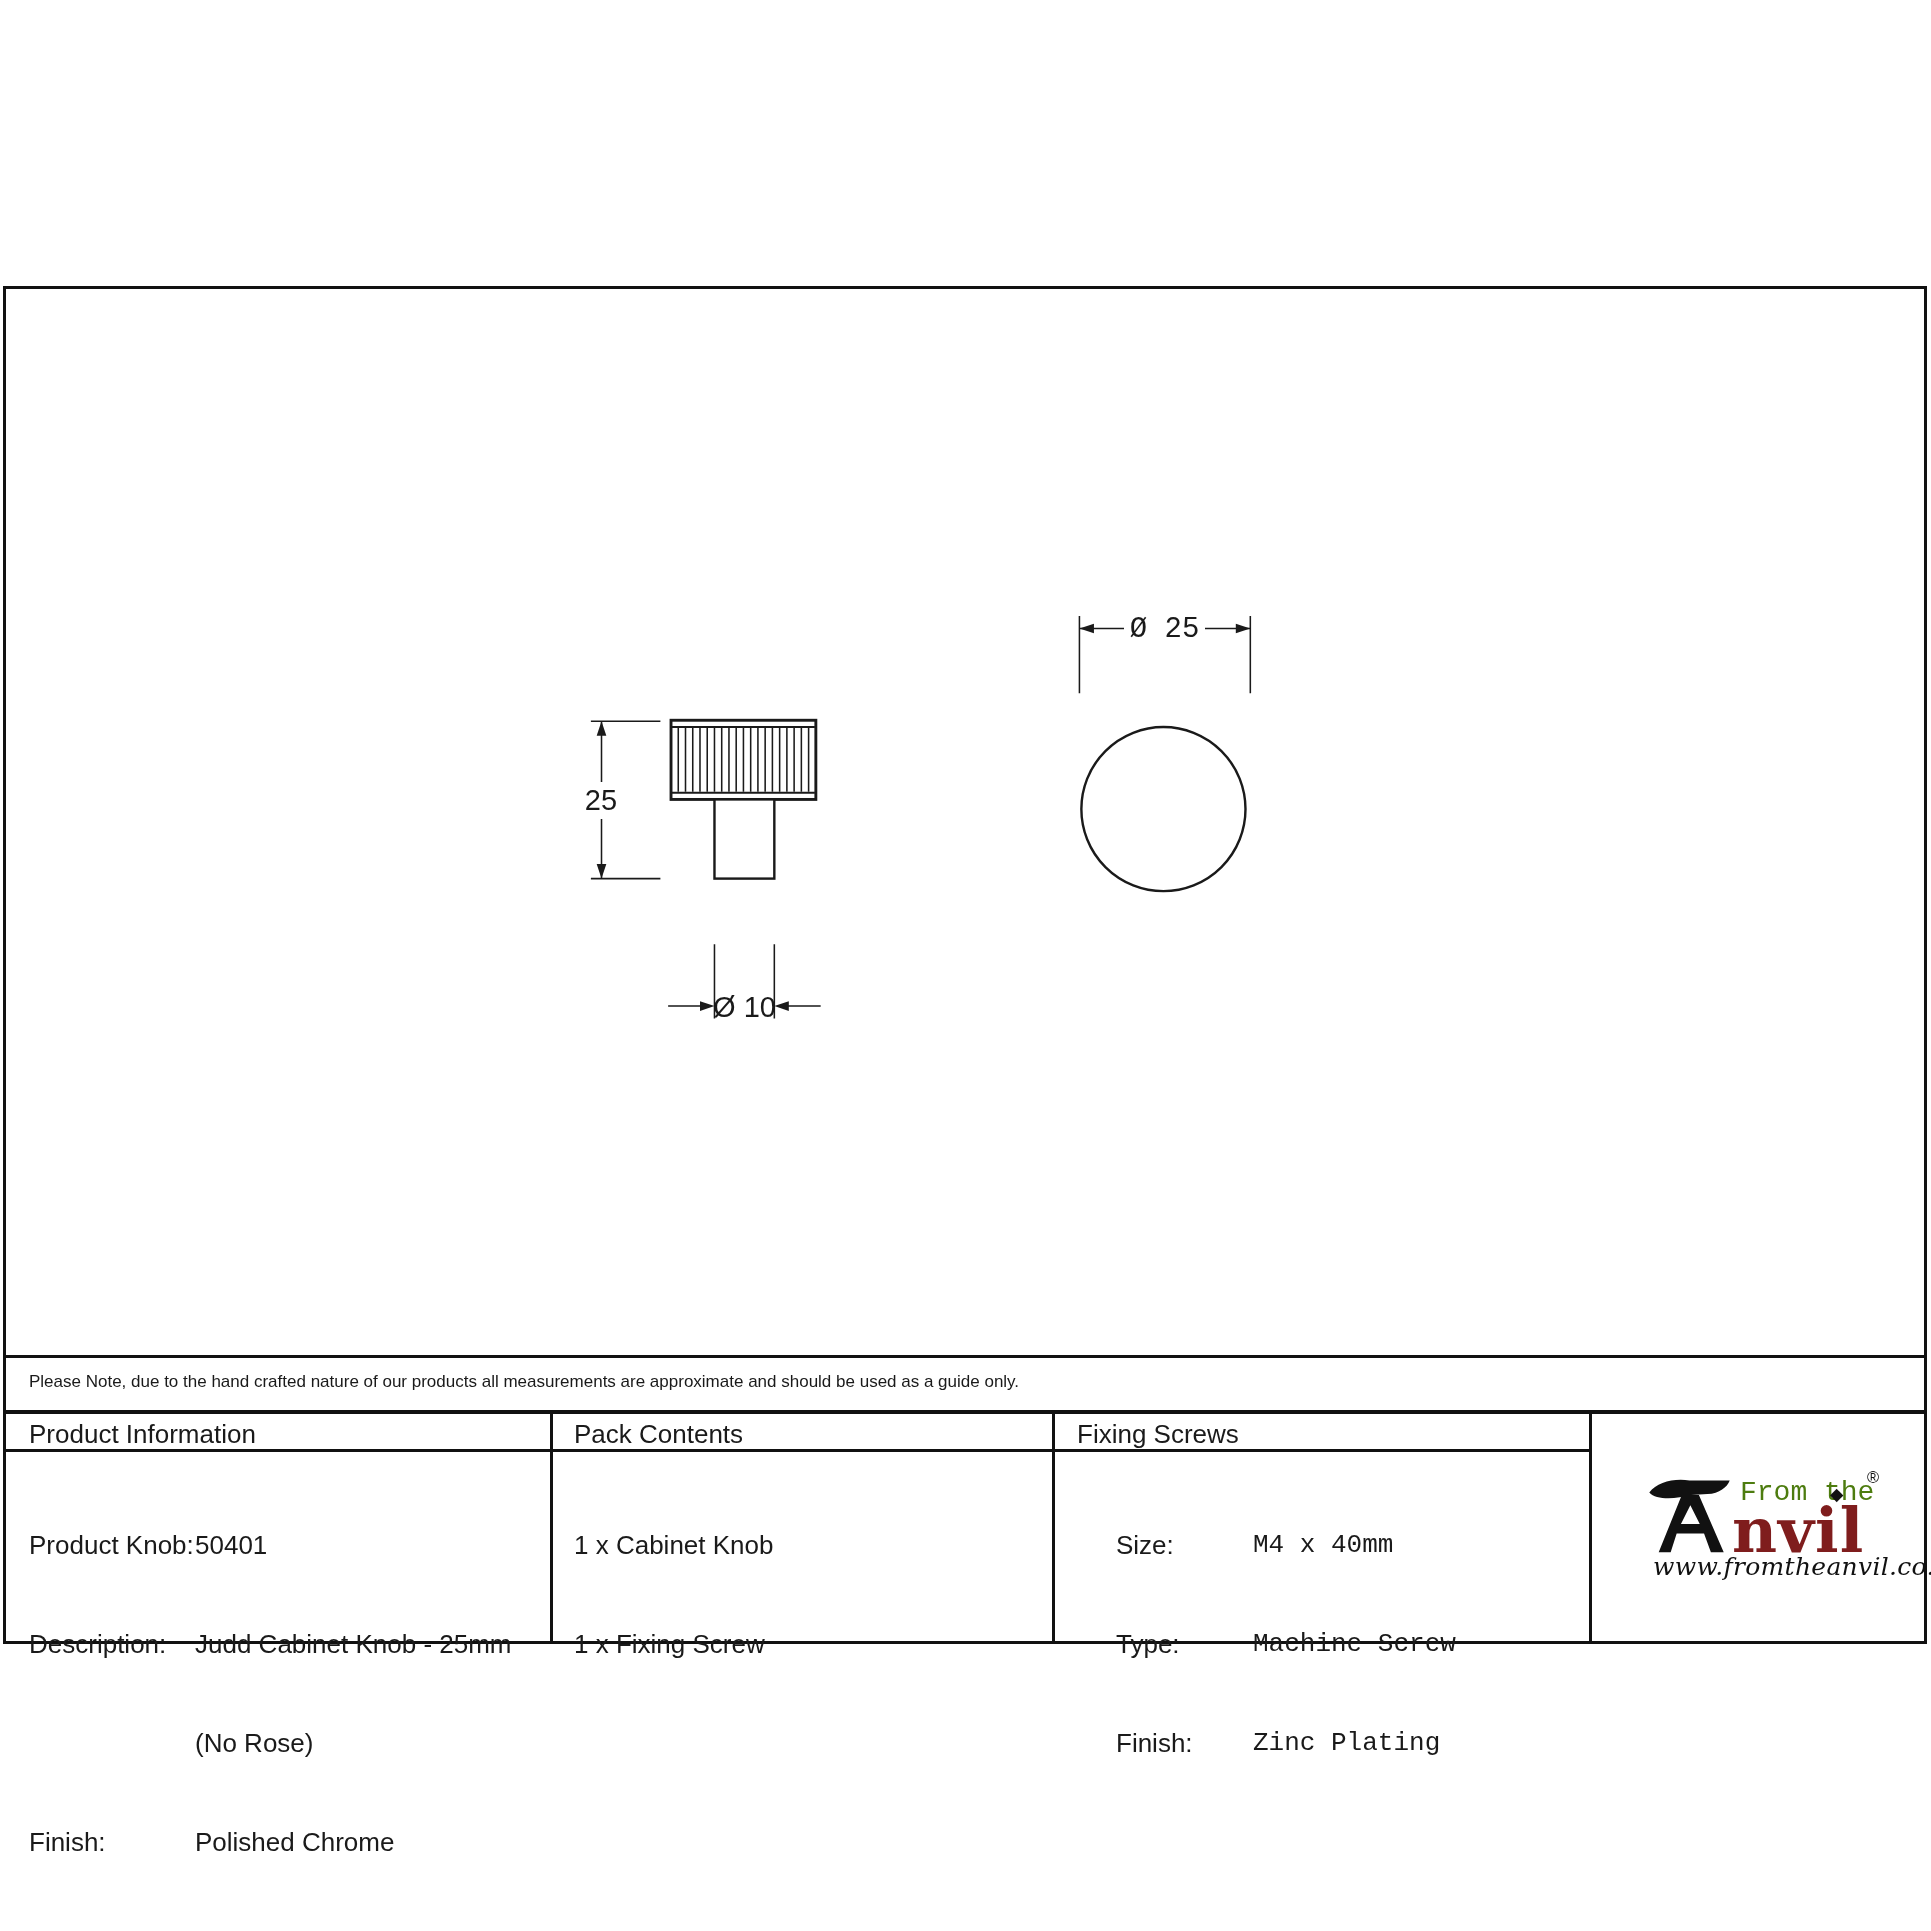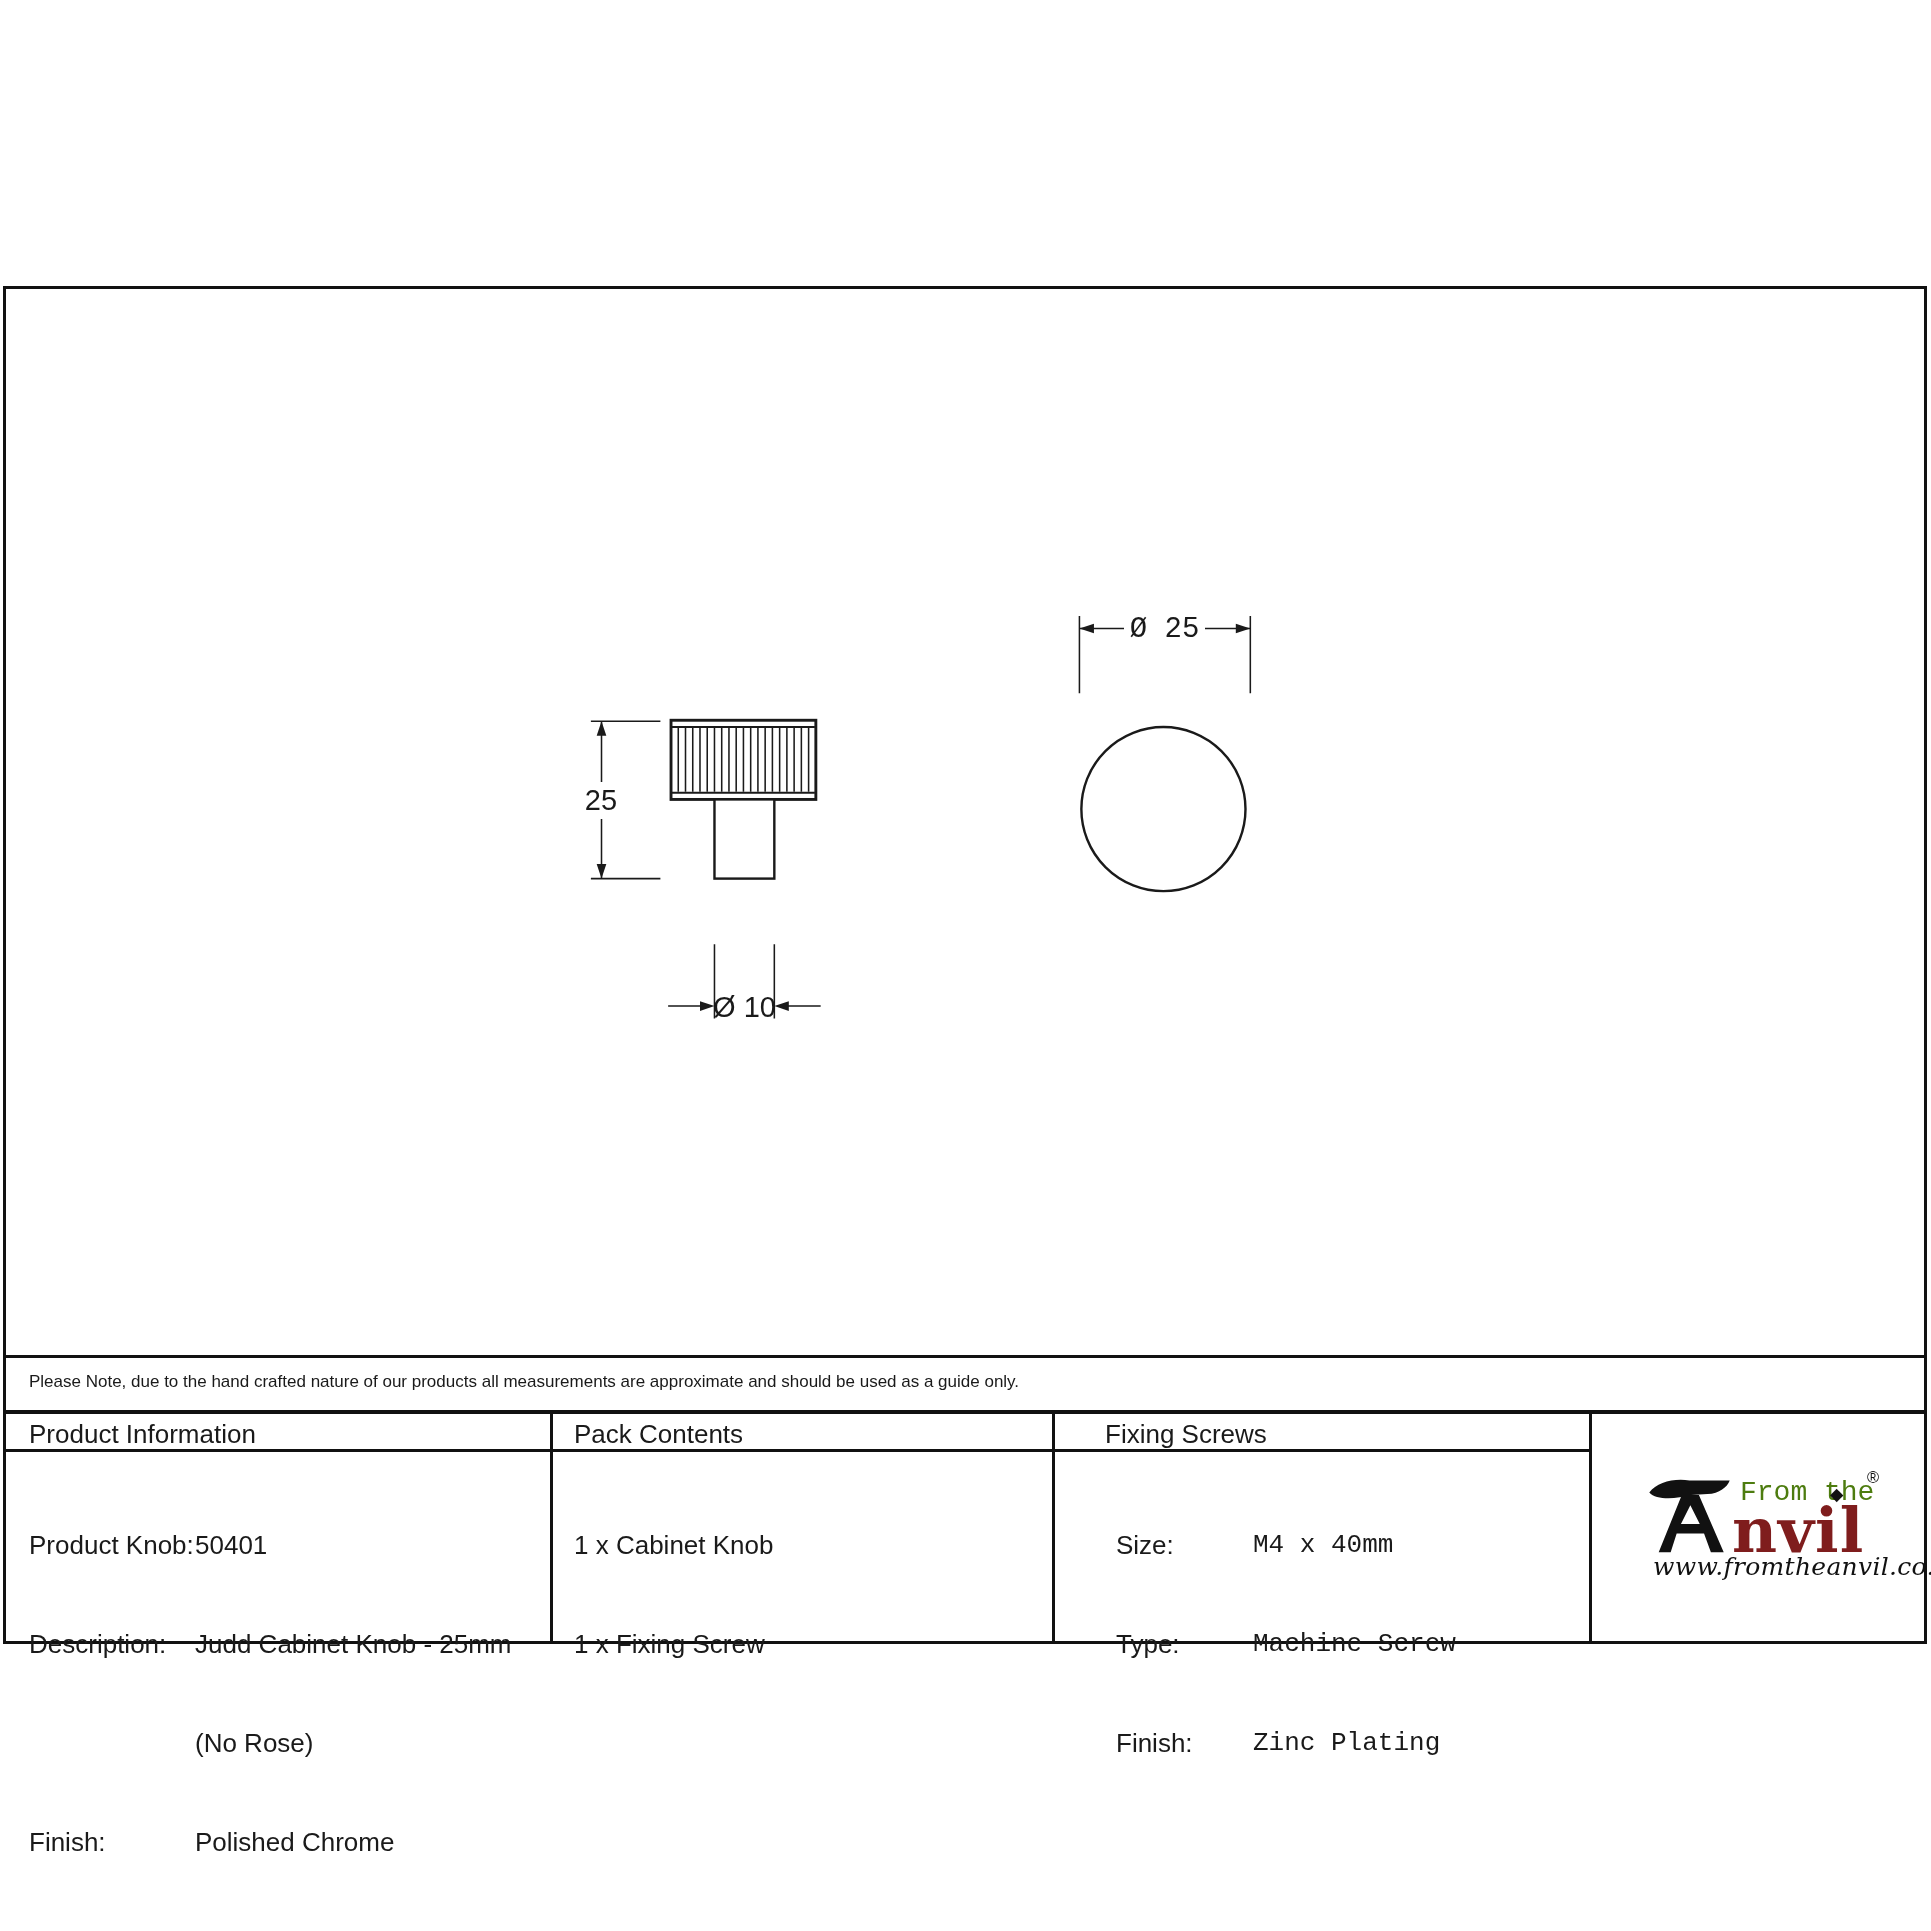--- a/index.html
+++ b/index.html
@@ -71,21 +71,21 @@
 <div class="abs note-text">Please Note, due to the hand crafted nature of our products all measurements are approximate and should be used as a guide only.</div>
 
 <div class="abs hline" style="left:2.9px;top:1410px;width:1924px;height:3.9px;"></div>
 <div class="abs hline" style="left:2.9px;top:1449px;width:1589px;height:2.9px;"></div>
 <div class="abs vline" style="left:550px;top:1410px;width:2.9px;height:234px;"></div>
 <div class="abs vline" style="left:1052px;top:1410px;width:2.9px;height:234px;"></div>
 <div class="abs vline" style="left:1589px;top:1410px;width:2.9px;height:234px;"></div>
 
 <div class="abs th-text" style="left:29px;top:1418px;">Product Information</div>
 <div class="abs th-text" style="left:574px;top:1418px;">Pack Contents</div>
-<div class="abs th-text" style="left:1077px;top:1418px;margin-left:28px;">Fixing Screws</div>
+<div class="abs th-text" style="left:1077px;top:1418px;">Fixing Screws</div>
 
 <div class="abs cell-text" style="left:29px;top:1463px;">
   <div>Product Knob:</div>
   <div>Description:</div>
   <div>&nbsp;</div>
   <div>Finish:</div>
   <div>Base Material:</div>
 </div>
 <div class="abs cell-text" style="left:195px;top:1463px;">
   <div>50401</div>

